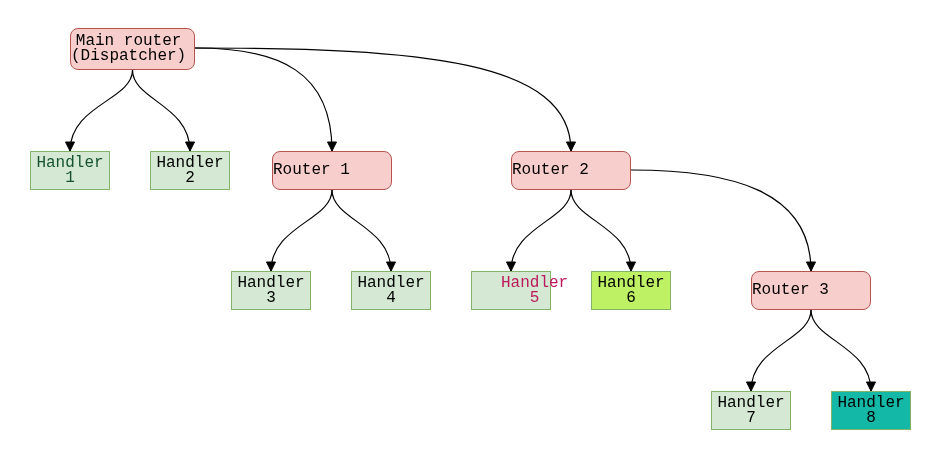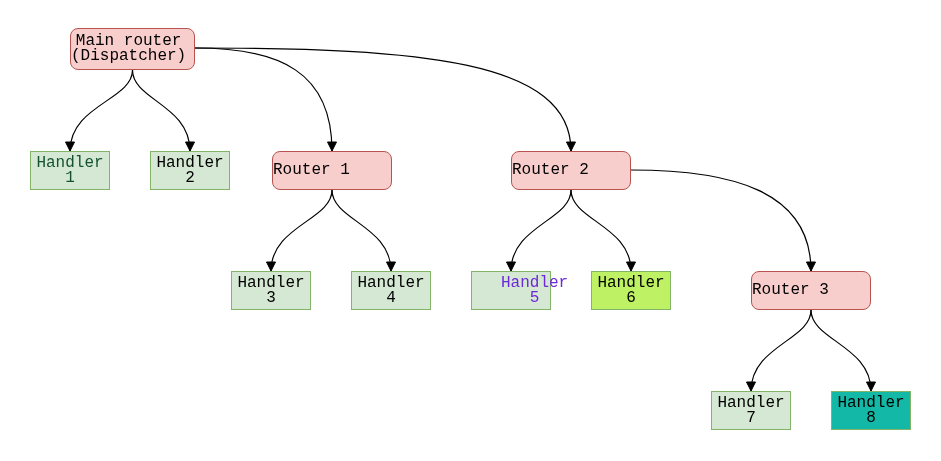--- a/index.html
+++ b/index.html
@@ -95,20 +95,20 @@
 
   <div id="node-layer">
       <div class="node node-router" style="left: 70px; top: 28px; width: 125px; height: 42px; background: rgb(248, 206, 204); border-color: rgb(184, 84, 80); color: rgb(0, 0, 0);"><span>Main router
 (Dispatcher)</span></div>
       <div class="node node-handler" style="left: 30px; top: 151px; width: 80px; height: 39px; background: rgb(213, 232, 212); border-color: rgb(130, 179, 102); color: #14532d;"><span>Handler 1</span></div>
       <div class="node node-handler" style="left: 150px; top: 151px; width: 80px; height: 39px; background: rgb(213, 232, 212); border-color: rgb(130, 179, 102); color: rgb(0, 0, 0);"><span>Handler 2</span></div>
       <div class="node node-router" style="left: 272px; top: 151px; width: 120px; height: 39px; background: rgb(248, 206, 204); border-color: rgb(184, 84, 80); color: rgb(0, 0, 0);"><span>Router 1</span></div>
       <div class="node node-router" style="left: 511px; top: 151px; width: 120px; height: 39px; background: rgb(248, 206, 204); border-color: rgb(184, 84, 80); color: rgb(0, 0, 0);"><span>Router 2</span></div>
       <div class="node node-handler" style="left: 231px; top: 271px; width: 80px; height: 39px; background: rgb(213, 232, 212); border-color: rgb(130, 179, 102); color: rgb(0, 0, 0);"><span>Handler 3</span></div>
       <div class="node node-handler" style="left: 351px; top: 271px; width: 80px; height: 39px; background: rgb(213, 232, 212); border-color: rgb(130, 179, 102); color: rgb(0, 0, 0);"><span>Handler 4</span></div>
-      <div class="node node-handler" style="left: 471px; top: 271px; width: 80px; height: 39px; background: rgb(213, 232, 212); border-color: rgb(130, 179, 102); color: #6d28d9; padding-left: 29px;"><span>Handler 5</span></div>
+      <div class="node node-handler" style="left: 471px; top: 271px; width: 80px; height: 39px; background: rgb(213, 232, 212); border-color: rgb(130, 179, 102); color: #be185d; padding-left: 29px;"><span>Handler 5</span></div>
       <div class="node node-handler" style="left: 591px; top: 271px; width: 80px; height: 39px; background: #bef264; border-color: rgb(130, 179, 102); color: rgb(0, 0, 0);"><span>Handler 6</span></div>
       <div class="node node-router" style="left: 751px; top: 271px; width: 120px; height: 39px; background: rgb(248, 206, 204); border-color: rgb(184, 84, 80); color: rgb(0, 0, 0);"><span>Router 3</span></div>
       <div class="node node-handler" style="left: 711px; top: 391px; width: 80px; height: 39px; background: rgb(213, 232, 212); border-color: rgb(130, 179, 102); color: rgb(0, 0, 0);"><span>Handler 7</span></div>
       <div class="node node-handler" style="left: 831px; top: 391px; width: 80px; height: 39px; background: #14b8a6; border-color: rgb(130, 179, 102); color: rgb(0, 0, 0);"><span>Handler 8</span></div>
     </div>
 
 </div>
 
 </body></html>

